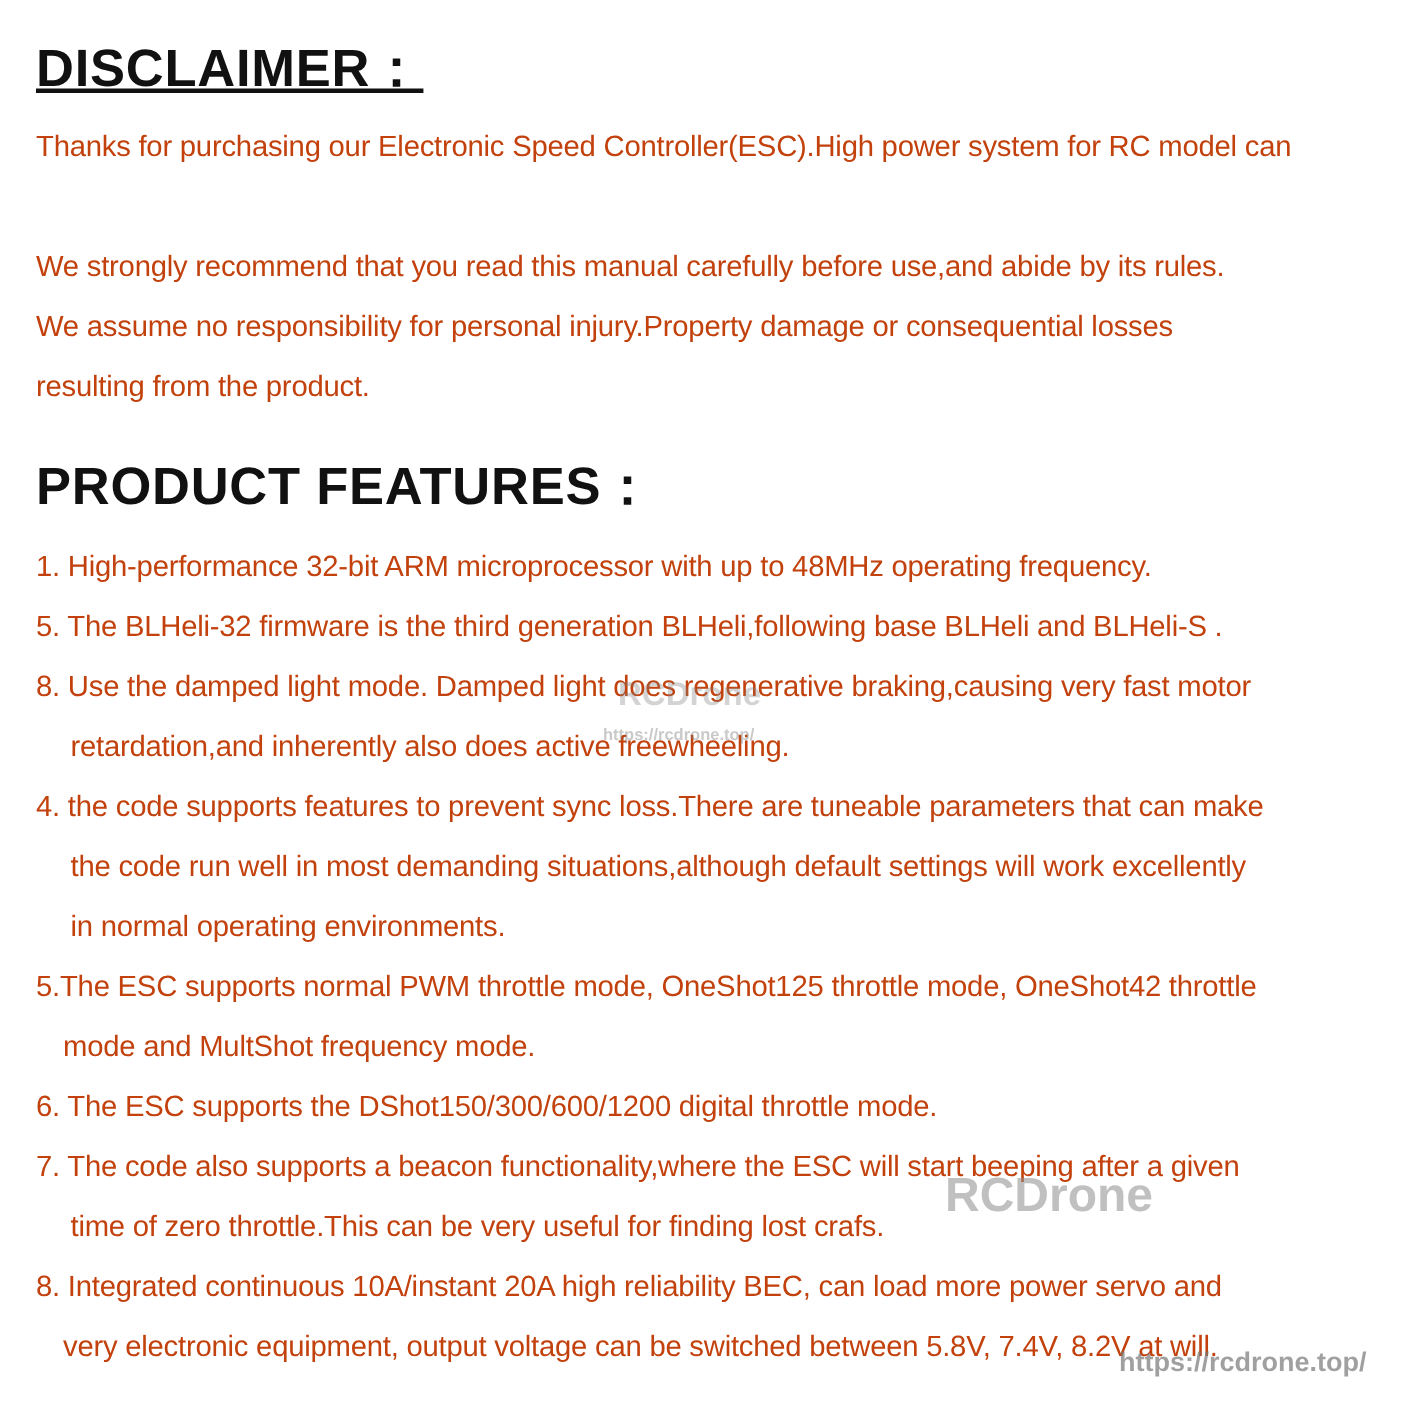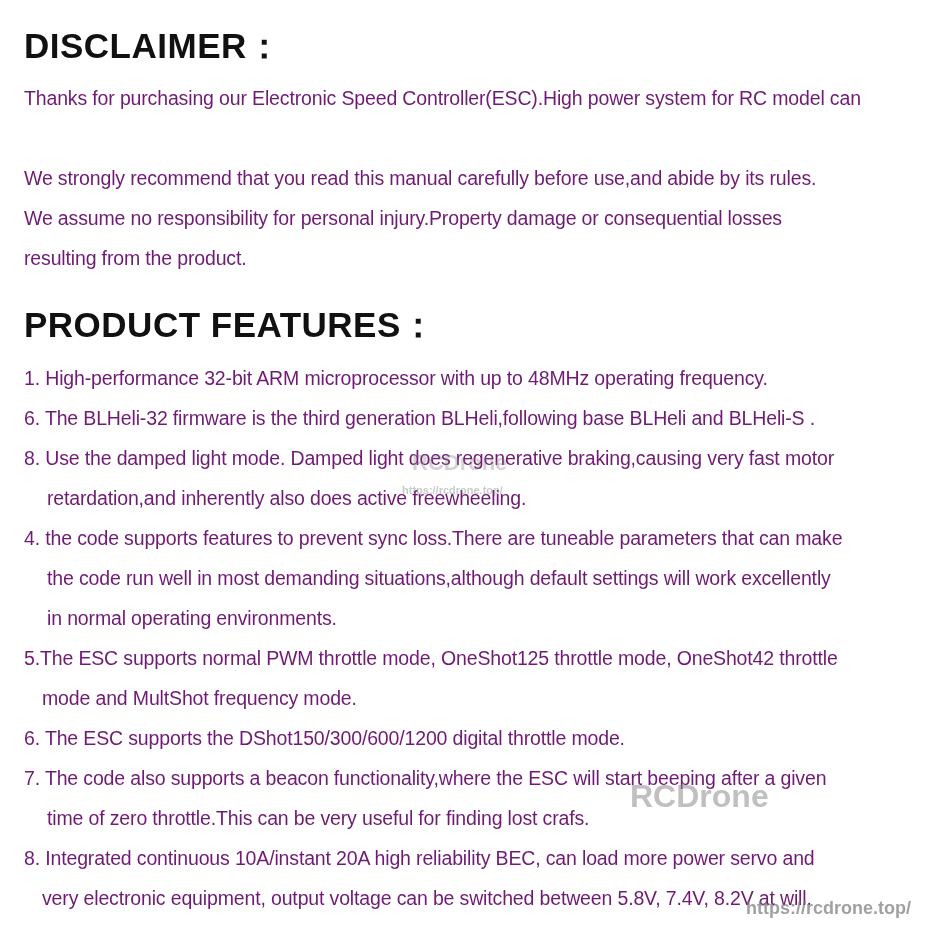--- a/index.html
+++ b/index.html
@@ -24,29 +24,29 @@
       position: absolute;
       left: 24px;
       margin: 0;
       font-weight: bold;
       font-size: 35px;
       letter-spacing: 0.5px;
       color: #111111;
       line-height: 40px;
       white-space: nowrap;
     }
-    #h-disclaimer { top: 26px; }
+    #h-disclaimer { top: 26px; text-decoration: underline; }
     #h-features { top: 305px; }
 
     .line {
       position: absolute;
       left: 24px;
       font-size: 19.5px;
       line-height: 24px;
-      color: #701a75;
+      color: #c2410c;
       white-space: nowrap;
       letter-spacing: -0.15px;
     }
     .indent { left: 47px; }
     .indent2 { left: 42px; }
 
     .watermark {
       position: absolute;
       color: rgba(120,120,120,0.55);
       font-family: "Liberation Sans", "DejaVu Sans", sans-serif;
@@ -68,21 +68,21 @@
 
   <div class="line" style="top:86px">Thanks for purchasing our Electronic Speed Controller(ESC).High power system for RC model can</div>
   <div class="line" style="top:166px">We strongly recommend that you read this manual carefully before use,and abide by its rules.</div>
   <div class="line" style="top:206px">We assume no responsibility for personal injury.Property damage or consequential losses</div>
   <div class="line" style="top:246px">resulting from the product.</div>
 
   <h1 id="h-features" class="heading">PRODUCT FEATURES：</h1>
 
   <div>
     <div class="line" style="top:366px">1. High-performance 32-bit ARM microprocessor with up to 48MHz operating frequency.</div>
-    <div class="line" style="top:406px">6. The BLHeli-32 firmware is the third generation BLHeli,following base BLHeli and BLHeli-S .</div>
+    <div class="line" style="top:406px">5. The BLHeli-32 firmware is the third generation BLHeli,following base BLHeli and BLHeli-S .</div>
     <div class="line" style="top:446px">8. Use the damped light mode. Damped light does regenerative braking,causing very fast motor</div>
     <div class="line indent" style="top:486px">retardation,and inherently also does active freewheeling.</div>
     <div class="line" style="top:526px">4. the code supports features to prevent sync loss.There are tuneable parameters that can make</div>
     <div class="line indent" style="top:566px">the code run well in most demanding situations,although default settings will work excellently</div>
     <div class="line indent" style="top:606px">in normal operating environments.</div>
     <div class="line" style="top:646px">5.The ESC supports normal PWM throttle mode, OneShot125 throttle mode, OneShot42 throttle</div>
     <div class="line indent2" style="top:686px">mode and MultShot frequency mode.</div>
     <div class="line" style="top:726px">6. The ESC supports the DShot150/300/600/1200 digital throttle mode.</div>
     <div class="line" style="top:766px">7. The code also supports a beacon functionality,where the ESC will start beeping after a given</div>
     <div class="line indent" style="top:806px">time of zero throttle.This can be very useful for finding lost crafs.</div>

